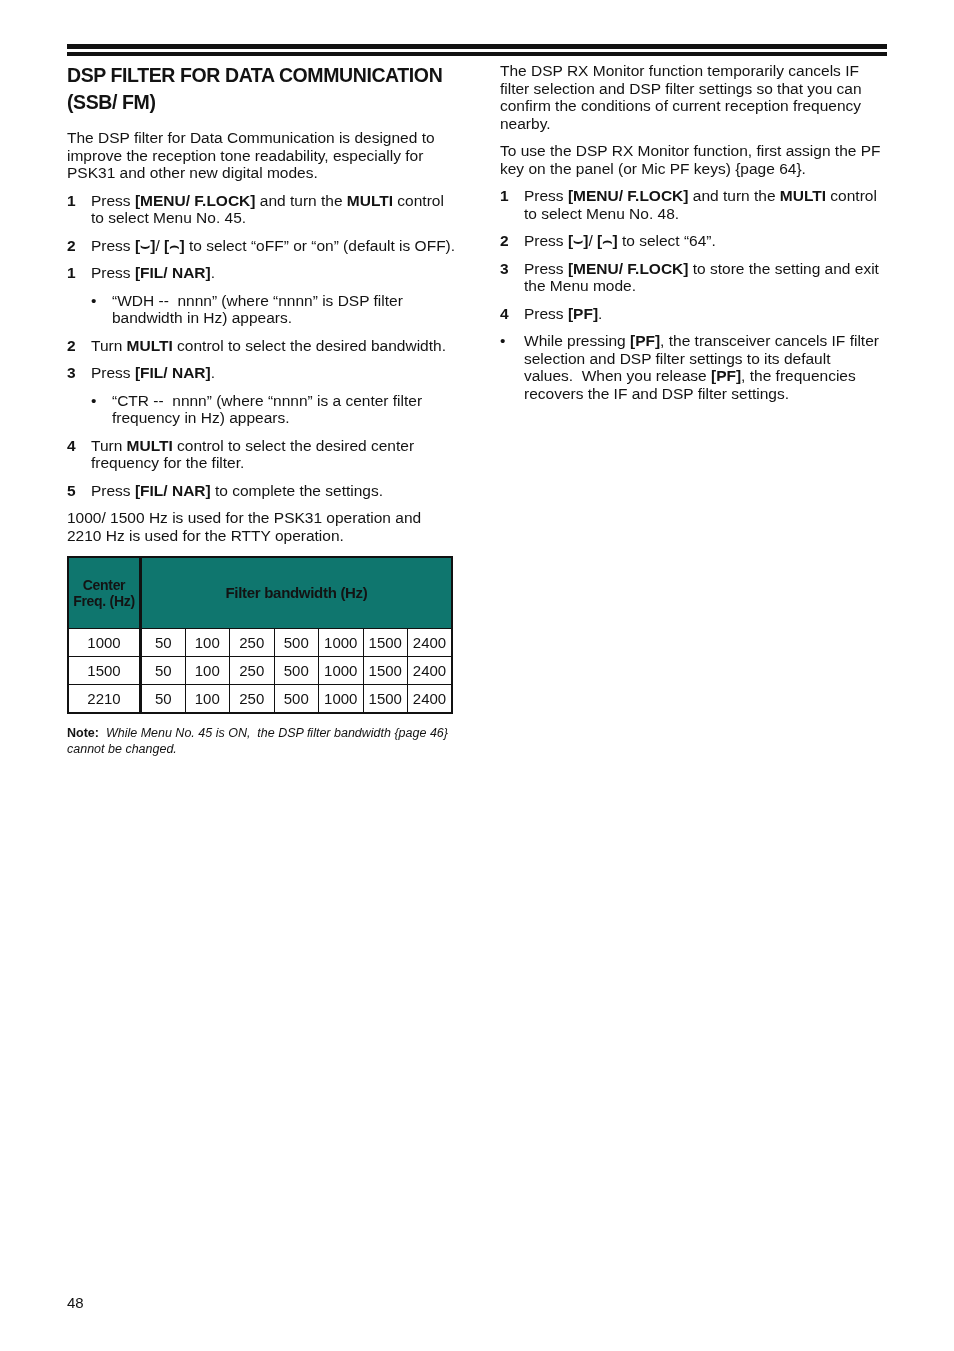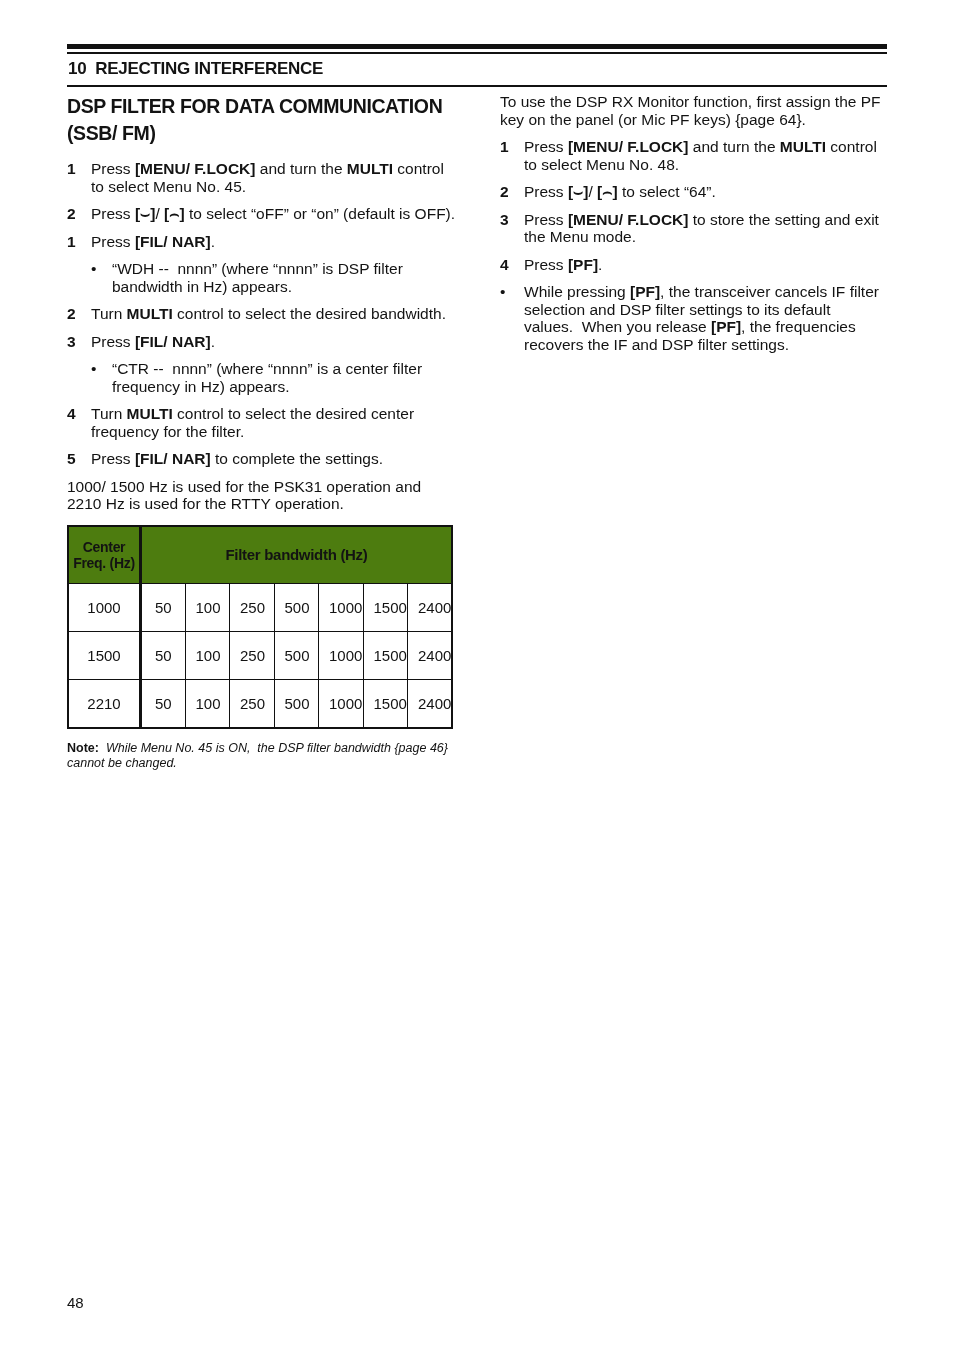--- a/index.html
+++ b/index.html
@@ -52,29 +52,29 @@
   table.filter-table {
     border-collapse: collapse;
     width: 386px;
     margin: 12px 0 0 0;
     table-layout: fixed;
   }
   table.filter-table th, table.filter-table td {
     border: 1.5px solid #111;
     text-align: center;
     vertical-align: middle;
-    padding: 10px;
+    padding: 0;
   }
   table.filter-table { border: 2px solid #111; }
   table.filter-table th {
-    background: #4d7c0f;
+    background: #0f766e;
     font-size: 14px;
     line-height: 16px;
     letter-spacing: -0.3px;
-    padding: 12px 1px;
+    padding: 19px 1px;
   }
   table.filter-table th.corner { width: 68px; }
   table.filter-table th.span-h { font-size: 15px; }
   table.filter-table td {
     font-size: 15px;
     height: 27px;
   }
   table.filter-table td.c1, table.filter-table th.corner { border-right: 3px solid #111; }
 
   .note {
@@ -91,31 +91,31 @@
   }
 </style>
 </head>
 <body>
 
 <div class="page">
 
   <div class="rule-thick"></div>
   <div class="rule-thin gap"></div>
 
-  <div class="section-header">
-    <span class="sec-num">10</span><span>REJECTING INTERFERENCE</span>
-  </div>
   <div class="rule-thin"></div>
 
   <div class="columns">
 
     <div class="col-left">
       <h1 class="heading">DSP FILTER FOR DATA COMMUNICATION (SSB/ FM)</h1>
 
       <div>
+          <div class="blk p">
+            <span class="txt"><span>The DSP filter for Data Communication is designed to improve the reception tone readability, especially for PSK31 and other new digital modes.</span></span>
+          </div>
           <div class="blk step">
             <span class="num">1</span>
             <span class="txt"><span>Press </span><span style="font-weight: bold;">[MENU/ F.LOCK]</span><span> and turn the </span><span style="font-weight: bold;">MULTI</span><span> control to select Menu No. 45.</span></span>
           </div>
           <div class="blk step">
             <span class="num">2</span>
             <span class="txt"><span>Press </span><span style="font-weight: bold;">[⌣]</span><span>/ </span><span style="font-weight: bold;">[⌢]</span><span> to select “oFF” or “on” (default is OFF).</span></span>
           </div>
           <div class="blk step">
             <span class="num">1</span>
@@ -191,20 +191,23 @@
           </tbody>
       </table>
 
       <p class="note"><span style="font-weight: bold; ">Note:</span><span style="font-style: italic;">&nbsp; While Menu No. 45 is ON,&nbsp; the DSP filter bandwidth {page 46} cannot be changed.</span></p>
     </div>
 
     <div class="col-right">
 
       <div>
           <div class="blk p">
+            <span class="txt"><span>The DSP RX Monitor function temporarily cancels IF filter selection and DSP filter settings so that you can confirm the conditions of current reception frequency nearby.</span></span>
+          </div>
+          <div class="blk p">
             <span class="txt"><span>To use the DSP RX Monitor function, first assign the PF key on the panel (or Mic PF keys) {page 64}.</span></span>
           </div>
           <div class="blk step">
             <span class="num">1</span>
             <span class="txt"><span>Press </span><span style="font-weight: bold;">[MENU/ F.LOCK]</span><span> and turn the </span><span style="font-weight: bold;">MULTI</span><span> control to select Menu No. 48.</span></span>
           </div>
           <div class="blk step">
             <span class="num">2</span>
             <span class="txt"><span>Press </span><span style="font-weight: bold;">[⌣]</span><span>/ </span><span style="font-weight: bold;">[⌢]</span><span> to select “64”.</span></span>
           </div>

